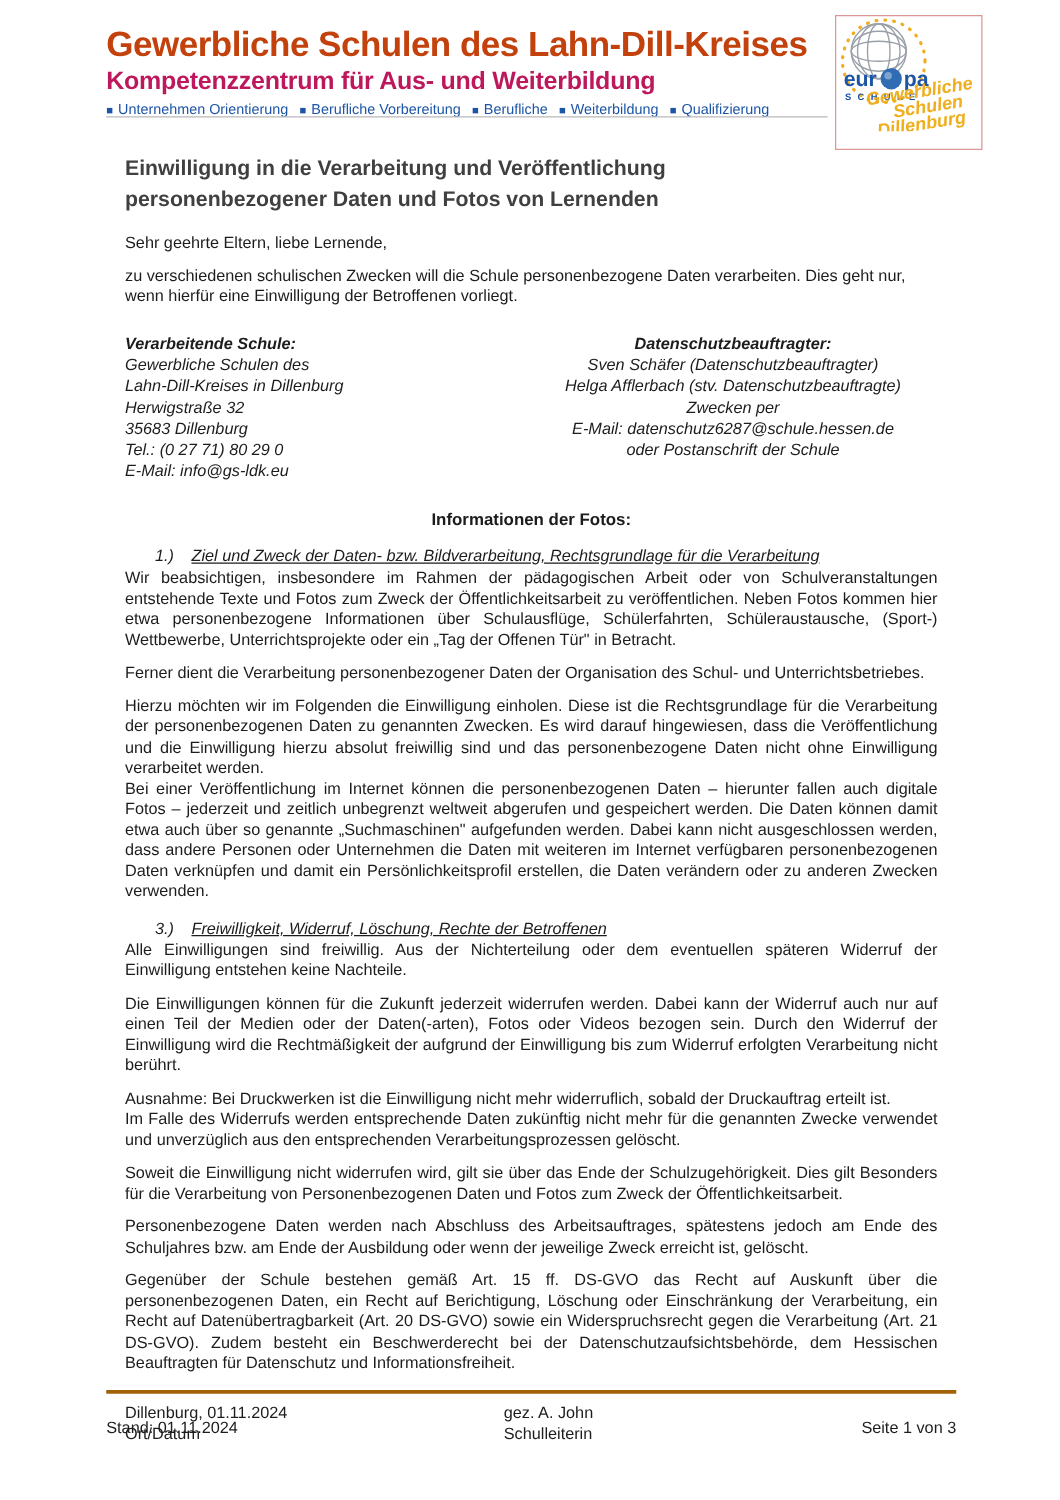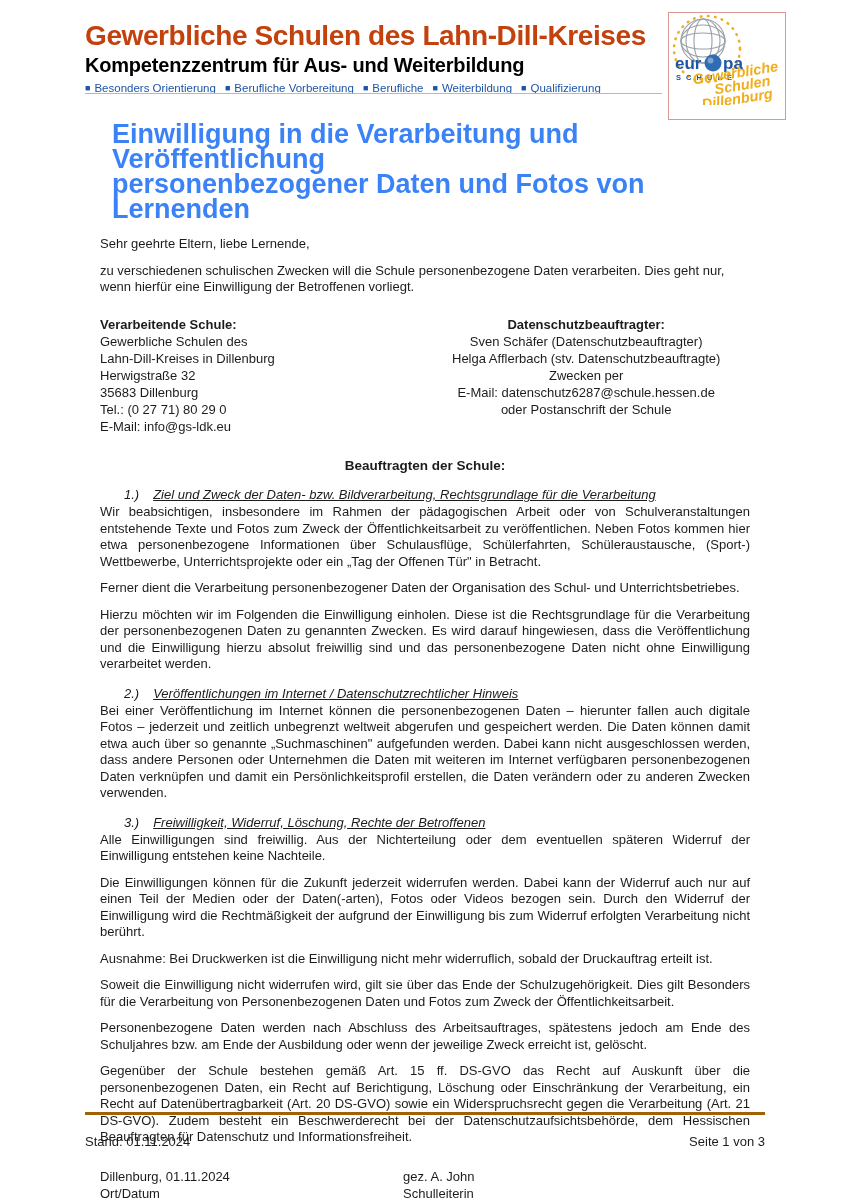--- a/index.html
+++ b/index.html
@@ -11,48 +11,48 @@
     color:#1c1c1c;
     overflow:hidden;
   }
   
   .letterhead{position:relative;padding:20px 62px 0 85px;height:88px;}
   .brand-title{
     color:#c2410c;font-weight:bold;font-size:28px;letter-spacing:-0.4px;
     line-height:32px;white-space:nowrap;
   }
   .brand-sub{
-    color:#000000;font-weight:bold;font-size:20px;letter-spacing:-0.2px;
+    color:#be185d;font-weight:bold;font-size:20px;letter-spacing:-0.2px;
     line-height:24px;margin-top:1px;white-space:nowrap;
   }
   .tagline{
     margin-top:4px;color:#1d55a6;font-size:11.5px;line-height:14px;
     display:flex;gap:9px;white-space:nowrap;
   }
   .tag-item{display:inline-flex;align-items:center;gap:4px;}
   .sq{font-size:9px;line-height:9px;color:#1d55a6;}
   .header-rule{position:absolute;left:85px;top:93px;width:577px;height:1px;background:#b9b9b9;}
   
   .logo-box{
     position:absolute;left:668px;top:12px;width:118px;height:108px;
     border:1px solid #dc9696;background:#fff;box-sizing:border-box;
   }
   .logo-box svg{display:block;}
   
   .content{margin:14px 98px 0 100px;font-size:13px;line-height:16.5px;}
   .doc-title{
-    margin:12px;font-size:27px;line-height:25px;font-weight:bold;color:#3b82f6;
+    margin:0;font-size:17px;line-height:25px;font-weight:bold;color:#404040;
   }
   p{margin:10px 0 0 0;}
   p.first{margin-top:14px;}
   .just{text-align:justify;}
   .no-gap{margin-top:0;}
   
   .addr{position:relative;margin-top:20px;height:122px;}
-  .addr-col{position:absolute;top:0;left:0;line-height:17px;}
+  .addr-col{position:absolute;top:0;left:0;line-height:17px;font-style:italic;}
   .addr-col.right{left:352px;text-align:center;}
   .b{font-weight:bold;}
   .info-head{margin-top:20px;text-align:center;font-weight:bold;font-size:13.5px;}
   
   .sec-head{margin:12px 0 0 24px;font-style:italic;line-height:18px;}
   .sec-num{margin-right:14px;}
   .sec-title{text-decoration:underline;}
   
   .sig{position:relative;margin-top:22px;height:34px;line-height:17px;}
   .sig-col{position:absolute;top:0;left:0;}
@@ -72,21 +72,21 @@
 
 <div class="page">
 
   <header class="letterhead">
     <div>
       <div class="brand-title">Gewerbliche Schulen des Lahn-Dill-Kreises</div>
       <div class="brand-sub">Kompetenzzentrum für Aus- und Weiterbildung</div>
       <div class="tagline">
         <span class="tag-item">
             <span class="sq">■</span>
-            <span>Besonders Orientierung</span>
+            <span>Unternehmen Orientierung</span>
           </span>
         <span class="tag-item">
             <span class="sq">■</span>
             <span>Berufliche Vorbereitung</span>
           </span>
         <span class="tag-item">
             <span class="sq">■</span>
             <span>Berufliche</span>
           </span>
         <span class="tag-item">
@@ -153,40 +153,38 @@
       <div class="addr-col right">
         <div class="b">Datenschutzbeauftragter:</div>
         <div>Sven Schäfer (Datenschutzbeauftragter)</div>
         <div>Helga Afflerbach (stv. Datenschutzbeauftragte)</div>
         <div>Zwecken per</div>
         <div>E-Mail: datenschutz6287@schule.hessen.de</div>
         <div>oder Postanschrift der Schule</div>
       </div>
     </div>
 
-    <div class="info-head">Beauftragten der Schule:</div>
+    <div class="info-head">Informationen der Fotos:</div>
 
     <div class="sec-head">
       <span class="sec-num">1.)</span><span class="sec-title">Ziel und Zweck der Daten- bzw. Bildverarbeitung, Rechtsgrundlage für die Verarbeitung</span>
     </div>
     <p class="just no-gap">Wir beabsichtigen, insbesondere im Rahmen der pädagogischen Arbeit oder von Schulveranstaltungen entstehende Texte und Fotos zum Zweck der Öffentlichkeitsarbeit zu veröffentlichen. Neben Fotos kommen hier etwa personenbezogene Informationen über Schulausflüge, Schülerfahrten, Schüleraustausche, (Sport-) Wettbewerbe, Unterrichtsprojekte oder ein „Tag der Offenen Tür" in Betracht.</p>
     <p>Ferner dient die Verarbeitung personenbezogener Daten der Organisation des Schul- und Unterrichtsbetriebes.</p>
     <p class="just">Hierzu möchten wir im Folgenden die Einwilligung einholen. Diese ist die Rechtsgrundlage für die Verarbeitung der personenbezogenen Daten zu genannten Zwecken. Es wird darauf hingewiesen, dass die Veröffentlichung und die Einwilligung hierzu absolut freiwillig sind und das personenbezogene Daten nicht ohne Einwilligung verarbeitet werden.</p>
 
-    <div class="sec-head">
-      <span class="sec-num">2.)</span><span class="sec-title">Veröffentlichungen im Internet / Datenschutzrechtlicher Hinweis</span>
-    </div>
     <p class="just no-gap">Bei einer Veröffentlichung im Internet können die personenbezogenen Daten – hierunter fallen auch digitale Fotos – jederzeit und zeitlich unbegrenzt weltweit abgerufen und gespeichert werden. Die Daten können damit etwa auch über so genannte „Suchmaschinen" aufgefunden werden. Dabei kann nicht ausgeschlossen werden, dass andere Personen oder Unternehmen die Daten mit weiteren im Internet verfügbaren personenbezogenen Daten verknüpfen und damit ein Persönlichkeitsprofil erstellen, die Daten verändern oder zu anderen Zwecken verwenden.</p>
 
     <div class="sec-head">
       <span class="sec-num">3.)</span><span class="sec-title">Freiwilligkeit, Widerruf, Löschung, Rechte der Betroffenen</span>
     </div>
     <p class="just no-gap">Alle Einwilligungen sind freiwillig. Aus der Nichterteilung oder dem eventuellen späteren Widerruf der Einwilligung entstehen keine Nachteile.</p>
     <p class="just">Die Einwilligungen können für die Zukunft jederzeit widerrufen werden. Dabei kann der Widerruf auch nur auf einen Teil der Medien oder der Daten(-arten), Fotos oder Videos bezogen sein. Durch den Widerruf der Einwilligung wird die Rechtmäßigkeit der aufgrund der Einwilligung bis zum Widerruf erfolgten Verarbeitung nicht berührt.</p>
     <p class="just">Ausnahme: Bei Druckwerken ist die Einwilligung nicht mehr widerruflich, sobald der Druckauftrag erteilt ist.</p>
+    <p class="just no-gap">Im Falle des Widerrufs werden entsprechende Daten zukünftig nicht mehr für die genannten Zwecke verwendet und unverzüglich aus den entsprechenden Verarbeitungsprozessen gelöscht.</p>
     <p class="just">Soweit die Einwilligung nicht widerrufen wird, gilt sie über das Ende der Schulzugehörigkeit. Dies gilt Besonders für die Verarbeitung von Personenbezogenen Daten und Fotos zum Zweck der Öffentlichkeitsarbeit.</p>
     <p class="just">Personenbezogene Daten werden nach Abschluss des Arbeitsauftrages, spätestens jedoch am Ende des Schuljahres bzw. am Ende der Ausbildung oder wenn der jeweilige Zweck erreicht ist, gelöscht.</p>
     <p class="just">Gegenüber der Schule bestehen gemäß Art. 15 ff. DS-GVO das Recht auf Auskunft über die personenbezogenen Daten, ein Recht auf Berichtigung, Löschung oder Einschränkung der Verarbeitung, ein Recht auf Datenübertragbarkeit (Art. 20 DS-GVO) sowie ein Widerspruchsrecht gegen die Verarbeitung (Art. 21 DS-GVO). Zudem besteht ein Beschwerderecht bei der Datenschutzaufsichtsbehörde, dem Hessischen Beauftragten für Datenschutz und Informationsfreiheit.</p>
 
     <div class="sig">
       <div class="sig-col">
         <div>Dillenburg, 01.11.2024</div>
         <div>Ort/Datum</div>
       </div>
       <div class="sig-col right">

